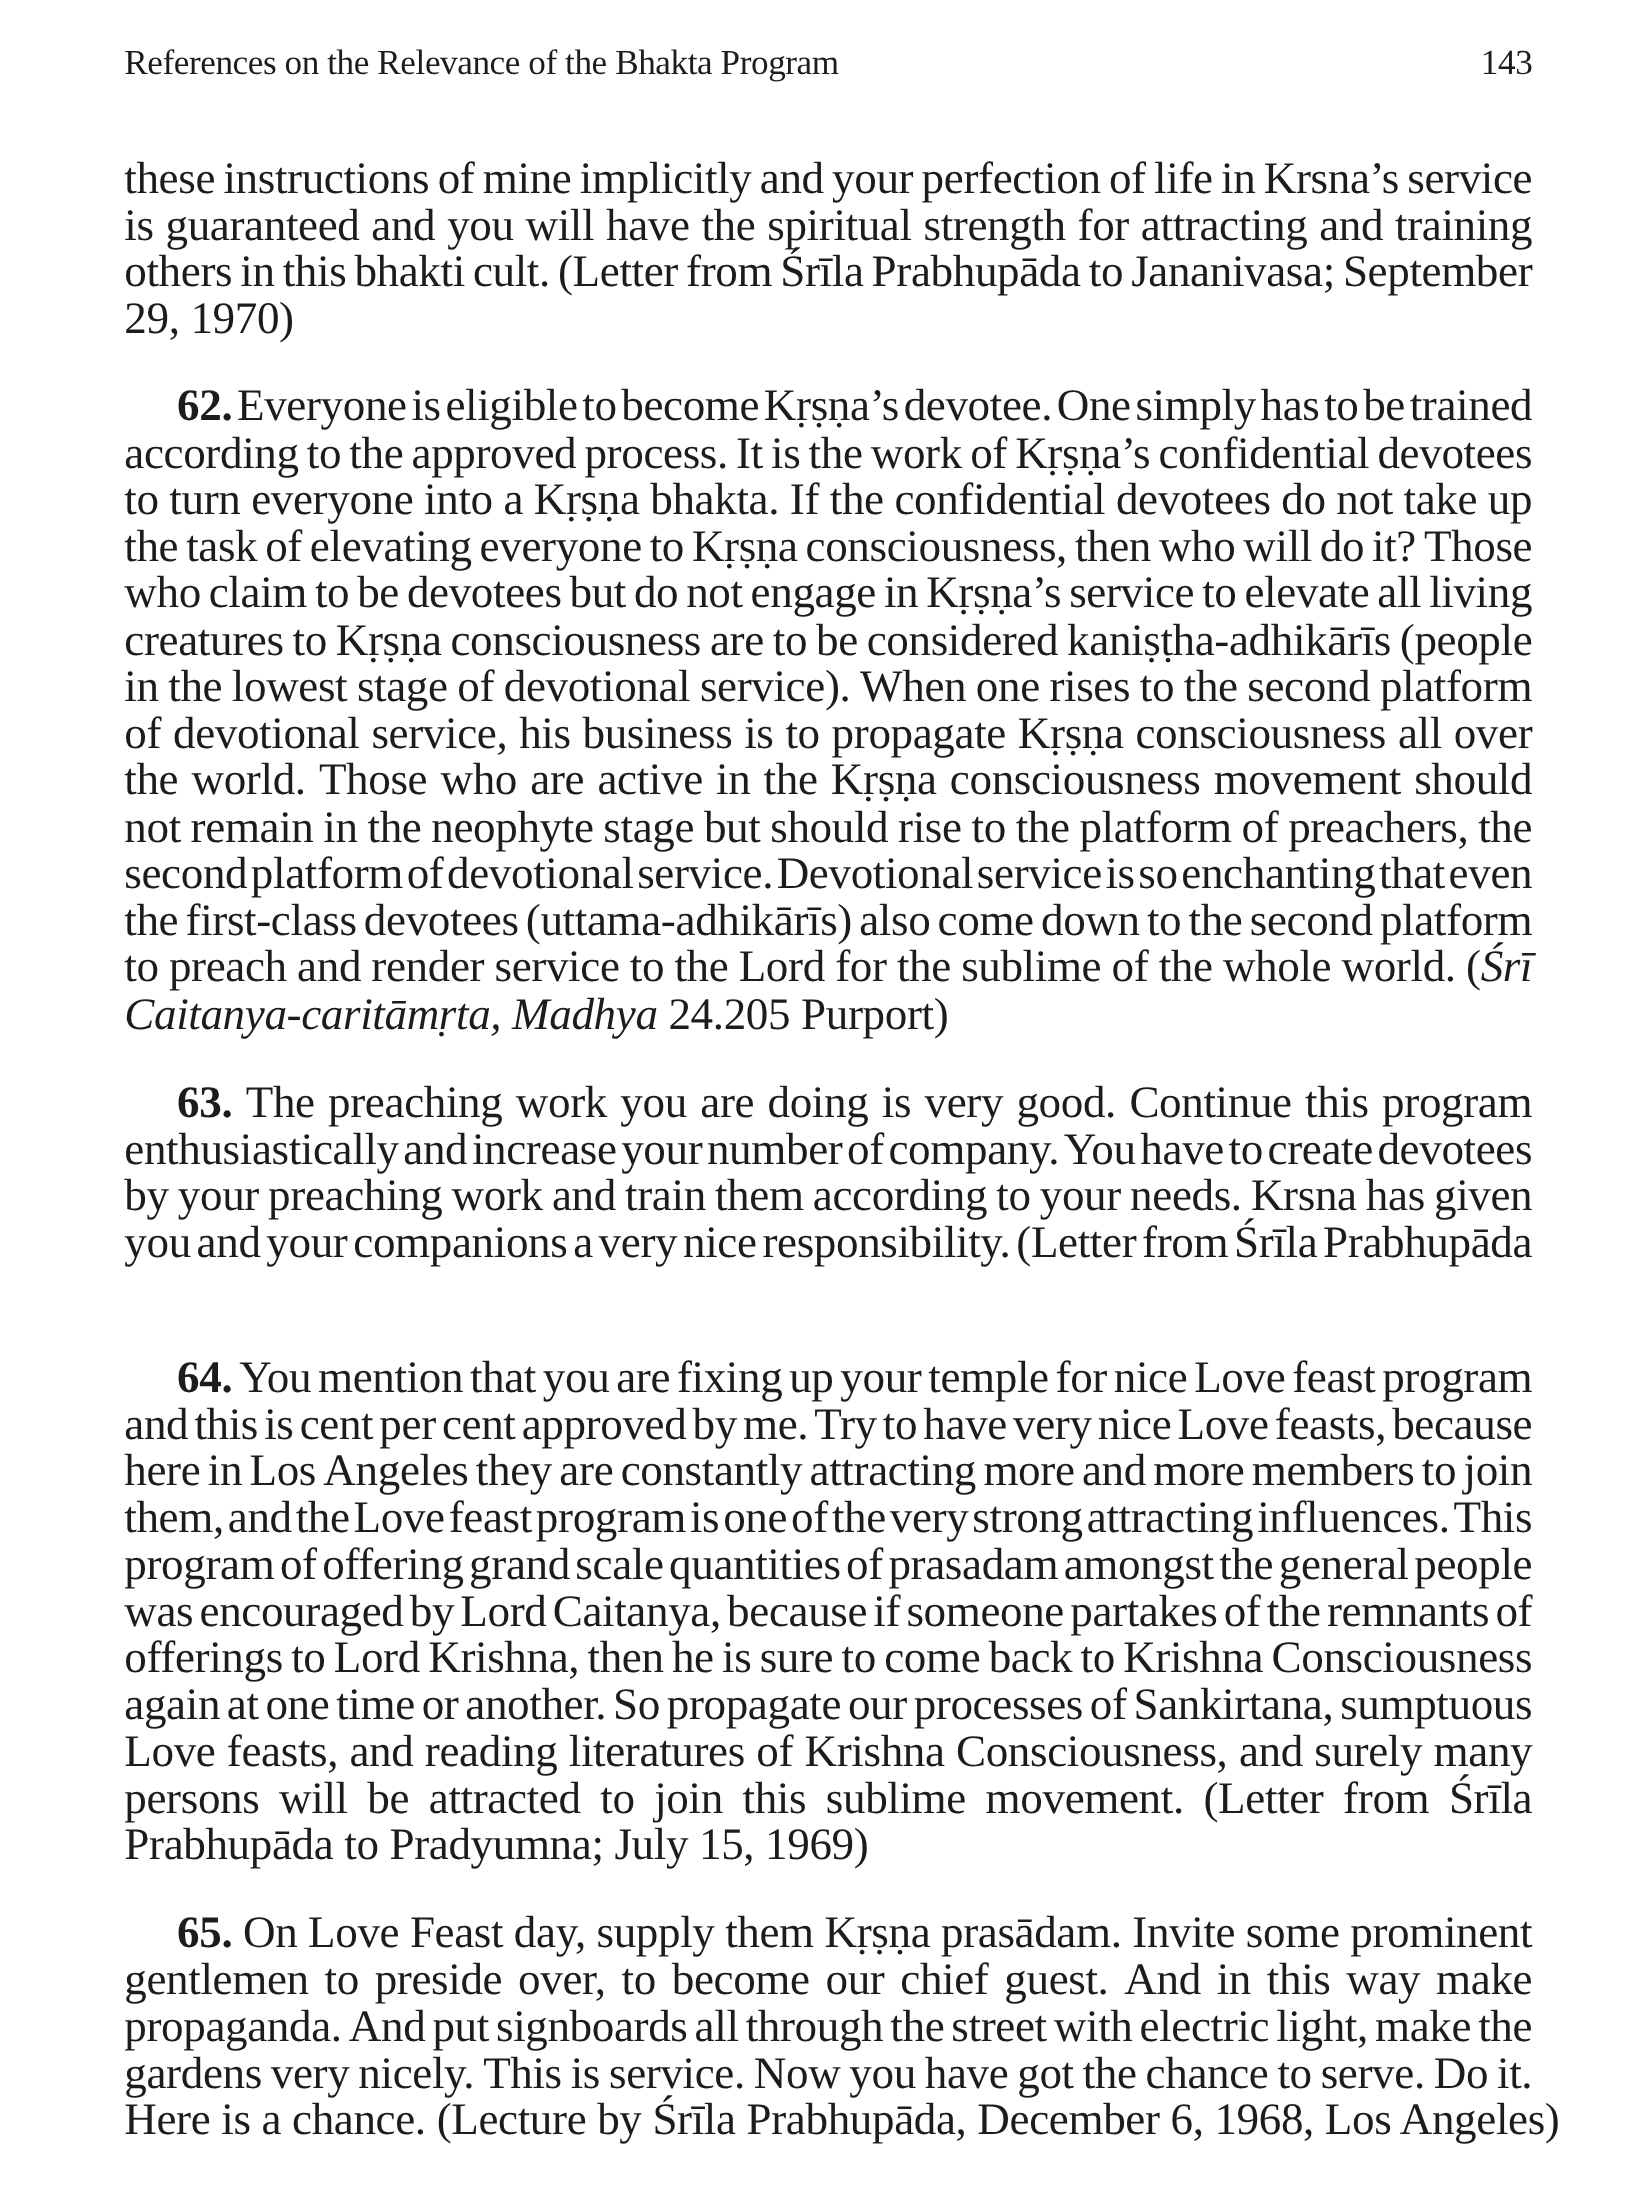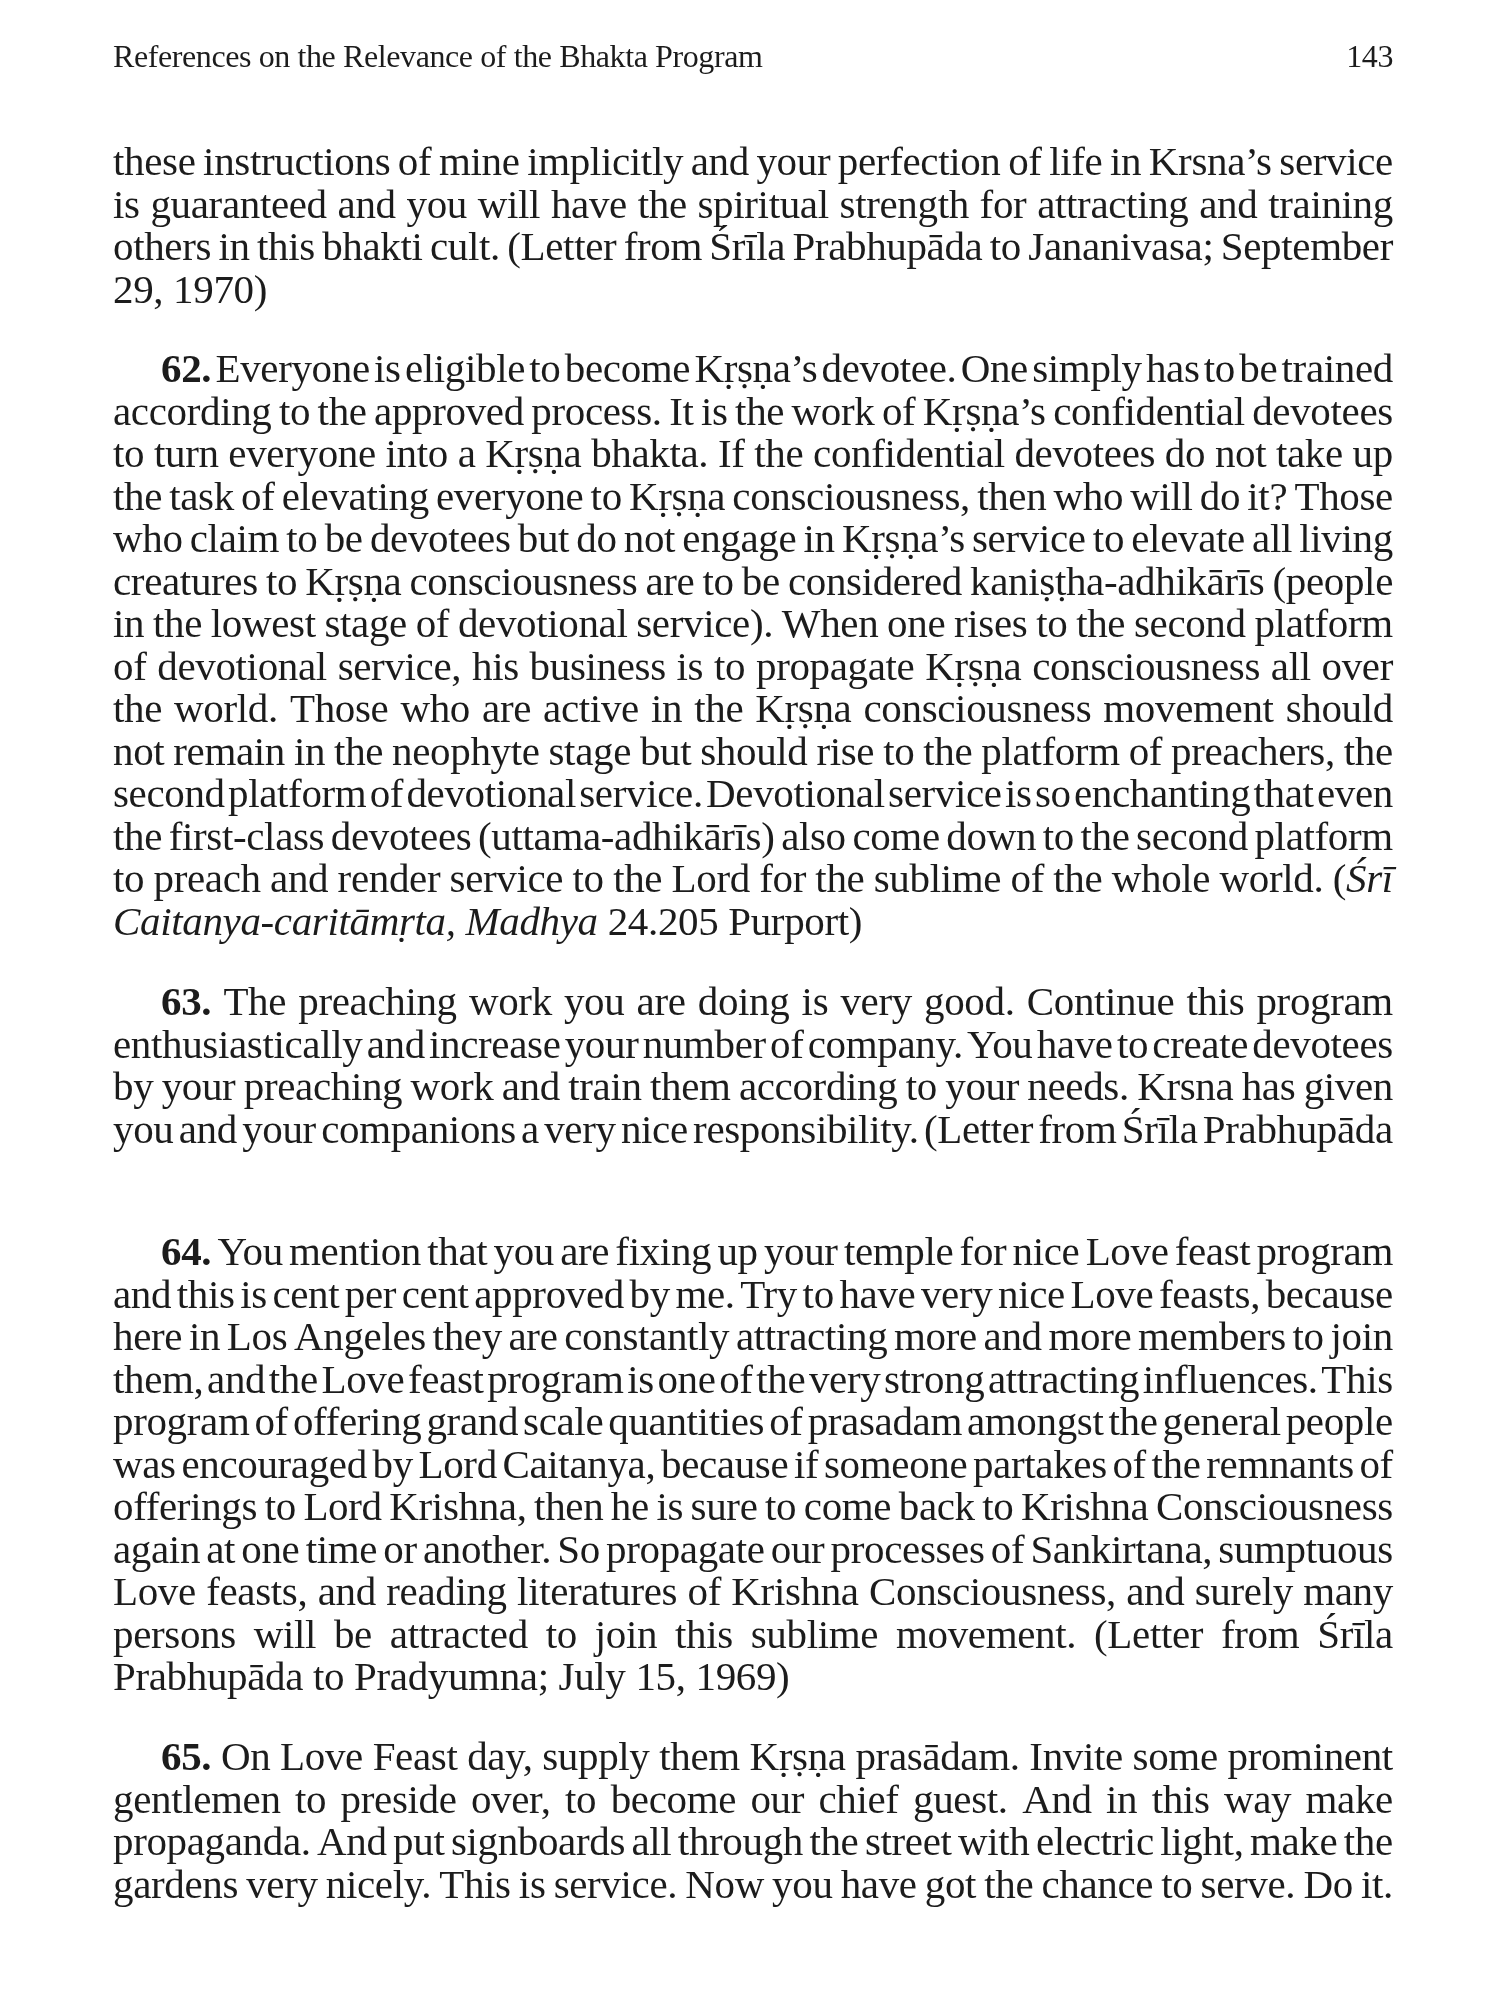--- a/index.html
+++ b/index.html
@@ -564,14 +564,15 @@
         <span class="w"><span class="w seg">you</span></span>
         <span class="w"><span class="w seg">have</span></span>
         <span class="w"><span class="w seg">got</span></span>
         <span class="w"><span class="w seg">the</span></span>
         <span class="w"><span class="w seg">chance</span></span>
         <span class="w"><span class="w seg">to</span></span>
         <span class="w"><span class="w seg">serve.</span></span>
         <span class="w"><span class="w seg">Do</span></span>
         <span class="w"><span class="w seg">it.</span></span>
       </div>
+      <div class="line last"><span class="seg">Here is a chance. (Lecture by Śrīla Prabhupāda, December 6, 1968, Los Angeles)</span></div>
     </div>
 </div>
 
 </body></html>

